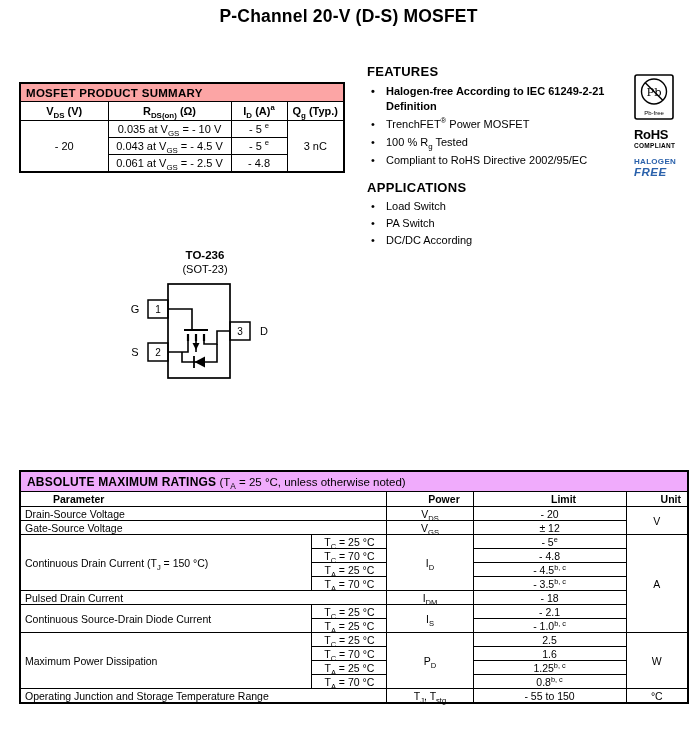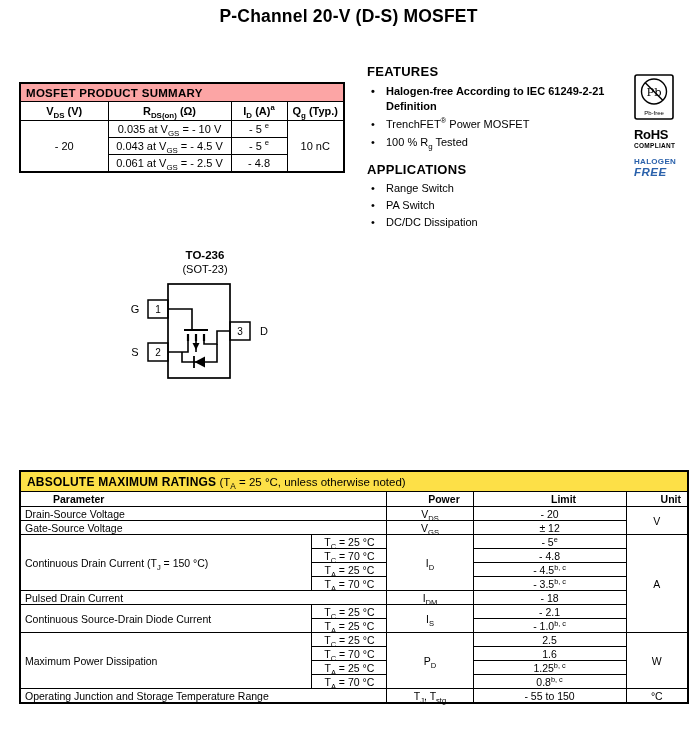--- a/index.html
+++ b/index.html
@@ -40,21 +40,21 @@
   .halogen{font-size:8px;font-weight:bold;color:#2a61ab;margin-top:8px;letter-spacing:.3px;}
   .free{font-size:11.5px;font-weight:bold;font-style:italic;color:#2a61ab;letter-spacing:.5px;}
 
   
   .pkg{position:absolute;left:120px;top:246px;}
 
   
   .abs-wrap{position:absolute;left:19px;top:470px;}
   .abs-wrap table{width:670px;font-size:10.5px;}
   .abs-wrap td{height:13px;padding:0 4px;}
-  .abs-wrap .title-row td{background:#fde047;text-align:left;height:19px;padding-left:6px;font-size:11.5px;}
+  .abs-wrap .title-row td{background:#f0abfc;text-align:left;height:19px;padding-left:6px;font-size:11.5px;}
   .abs-wrap .title-row .ttl{font-weight:bold;font-size:12px;letter-spacing:.2px;}
   .abs-wrap .hdr td{font-weight:bold;height:14px;padding-left:32px;}
   .abs-wrap td.param{text-align:left;}
 </style>
 </head>
 <body>
 
 <div class="page">
 
   <div class="page-title">P-Channel 20-V (D-S) MOSFET</div>
@@ -74,47 +74,48 @@
       <tr class="hdr">
         <td>V<sub>DS</sub> (V)</td>
         <td>R<sub>DS(on)</sub> (Ω)</td>
         <td>I<sub>D</sub> (A)<sup>a</sup></td>
         <td>Q<sub>g</sub> (Typ.)</td>
       </tr>
       <tr>
         <td rowspan="3">- 20</td>
         <td>0.035 at V<sub>GS</sub> = - 10 V</td>
         <td>- 5 <sup>e</sup></td>
-        <td rowspan="3">10 nC</td>
+        <td rowspan="3">3 nC</td>
       </tr>
       <tr>
         <td>0.043 at V<sub>GS</sub> = - 4.5 V</td>
         <td>- 5 <sup>e</sup></td>
       </tr>
       <tr>
         <td>0.061 at V<sub>GS</sub> = - 2.5 V</td>
         <td>- 4.8</td>
       </tr>
     </tbody>
       </table>
   </div>
 
   <div class="features">
     <h2 class="sec-heading">FEATURES</h2>
     <ul class="blist">
       <li class="bold">Halogen-free According to IEC 61249-2-21 Definition</li>
       <li>TrenchFET<sup>®</sup> Power MOSFET</li>
       <li>100 % R<sub>g</sub> Tested</li>
+      <li>Compliant to RoHS Directive 2002/95/EC</li>
     </ul>
     <div class="apps">
       <h2 class="sec-heading">APPLICATIONS</h2>
       <ul class="blist">
-        <li>Range Switch</li>
+        <li>Load Switch</li>
         <li>PA Switch</li>
-        <li>DC/DC Dissipation</li>
+        <li>DC/DC According</li>
       </ul>
     </div>
   </div>
 
   <div class="badges">
     <svg width="40" height="46" viewBox="0 0 40 46">
       <rect x="1" y="1" width="38" height="44" rx="2" fill="none" stroke="#000" stroke-width="1.6"></rect>
       <circle cx="20" cy="17.5" r="12.5" fill="none" stroke="#000" stroke-width="1.4"></circle>
       <text x="20" y="21.5" text-anchor="middle" font-family="DejaVu Serif, serif" font-size="11.5">Pb</text>
       <line x1="11" y1="8.5" x2="29" y2="26.5" stroke="#000" stroke-width="1.4"></line>

